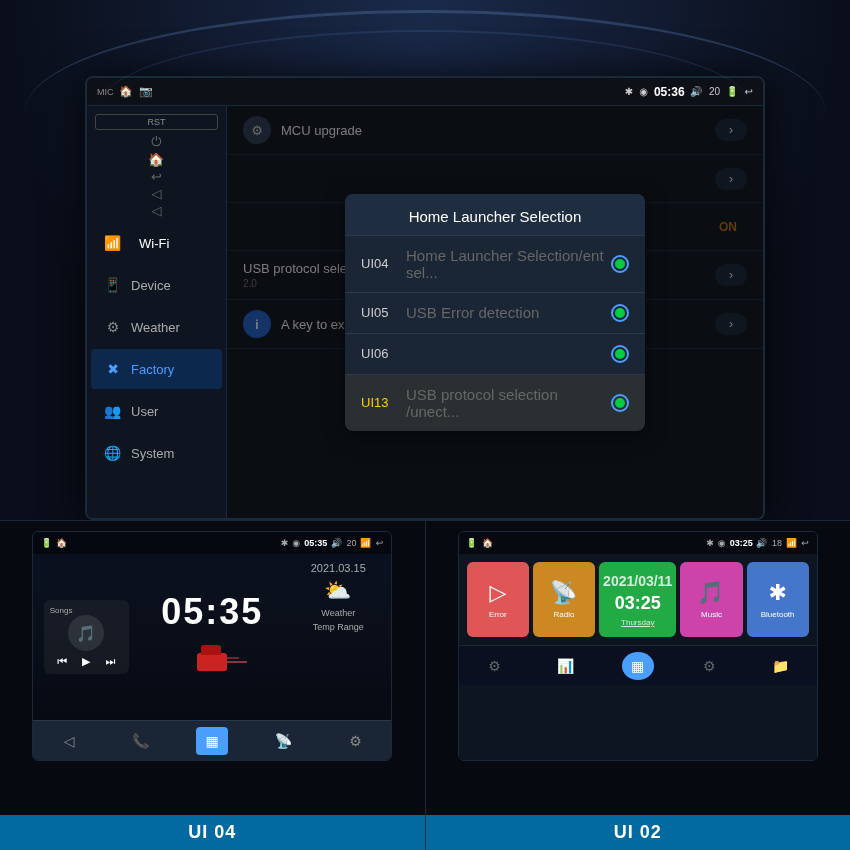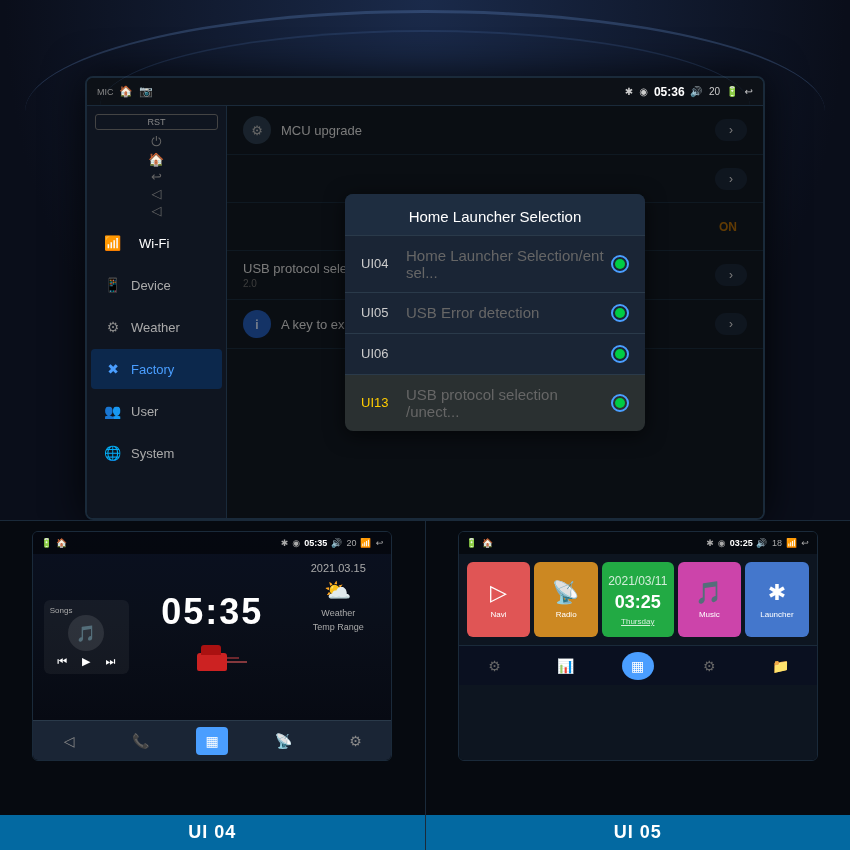--- a/index.html
+++ b/index.html
@@ -486,21 +486,21 @@
       gap: 4px;
     }
     .app-tile .app-icon { font-size: 22px; color: #fff; }
     .app-tile .app-label { font-size: 8px; color: #fff; }
     .tile-navi { background: #e05555; }
     .tile-radio { background: #cc8822; }
     .tile-clock {
       background: #22aa44;
       padding: 4px;
     }
-    .clock-date { font-size: 12px; color: rgba(255,255,255,0.8); }
+    .clock-date { font-size: 14px; color: rgba(255,255,255,0.8); font-weight: bold; }
     .clock-time { font-size: 18px; font-weight: bold; color: #fff; }
     .clock-day { font-size: 8px; color: rgba(255,255,255,0.8); text-decoration: underline; }
     .tile-music { background: #cc44aa; }
     .tile-bt { background: #4477cc; }
     .ui05-nav {
       height: 40px;
       background: #0a1020;
       display: flex;
       align-items: center;
       justify-content: space-around;
@@ -734,47 +734,47 @@
             <span>🔊</span>
             <span>18</span>
             <span>📶</span>
             <span>↩</span>
           </div>
         </div>
 
         <div class="ui05-apps">
           <div class="app-tile tile-navi">
             <div class="app-icon">▷</div>
-            <div class="app-label">Navi</div>
+            <div class="app-label">Error</div>
           </div>
           <div class="app-tile tile-radio">
             <div class="app-icon">📡</div>
             <div class="app-label">Radio</div>
           </div>
           <div class="app-tile tile-clock">
             <div class="clock-date">2021/03/11</div>
             <div class="clock-time">03:25</div>
             <div class="clock-day">Thursday</div>
           </div>
           <div class="app-tile tile-music">
             <div class="app-icon">🎵</div>
             <div class="app-label">Music</div>
           </div>
           <div class="app-tile tile-bt">
             <div class="app-icon">✱</div>
-            <div class="app-label">Launcher</div>
+            <div class="app-label">Bluetooth</div>
           </div>
         </div>
 
         <div class="ui05-nav">
           <div class="ui05-nav-icon">⚙</div>
           <div class="ui05-nav-icon">📊</div>
           <div class="ui05-nav-icon active">▦</div>
           <div class="ui05-nav-icon">⚙</div>
           <div class="ui05-nav-icon">📁</div>
         </div>
 
       </div>
     </div>
-    <div class="panel-label">UI 05</div>
+    <div class="panel-label">UI 02</div>
   </div>
 
 </div>
 
 </body></html>

